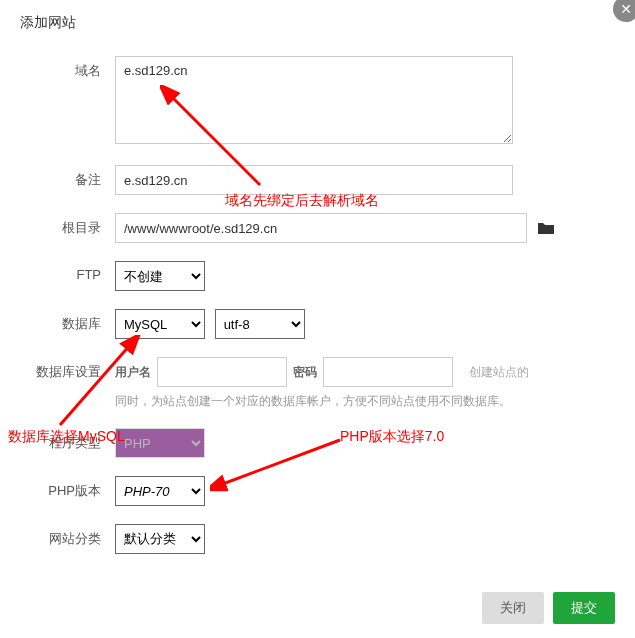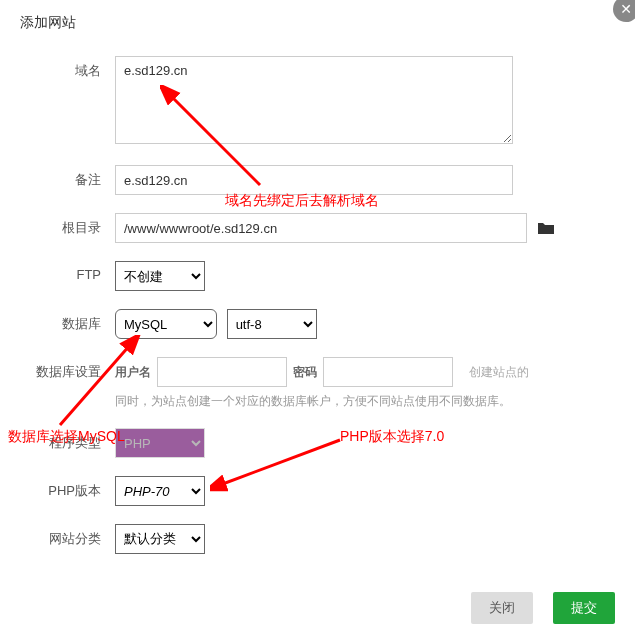--- a/index.html
+++ b/index.html
@@ -11,32 +11,32 @@
 .row { display: flex; align-items: flex-start; margin-bottom: 18px; }
 .label { width: 95px; text-align: right; padding-right: 14px; padding-top: 6px; color: #555; font-size: 13px; }
 .field { flex: 1; }
 textarea { width: 398px; height: 88px; border: 1px solid #ccc; padding: 6px 8px; font-family: inherit; font-size: 13px; resize: both; color: #333; }
 input[type=text] { height: 30px; border: 1px solid #ccc; padding: 0 8px; font-size: 13px; color: #333; }
 .input-full { width: 398px; }
 .input-root { width: 412px; }
 .folder-icon { display: inline-block; margin-left: 6px; vertical-align: middle; cursor: pointer; }
 select { height: 30px; border: 1px solid #666; padding: 0 4px; font-size: 13px; background: #fff; cursor: pointer; }
 .select-ftp { width: 90px; }
-.select-db { width: 102px; border-radius: 6px; }
+.select-db { width: 90px; }
 .select-charset { width: 90px; margin-left: 6px; }
 .select-prog { width: 90px; background: #701a75; color: #999; border: 1px solid #ccc; }
 .select-php { width: 90px; font-style: italic; }
 .select-cat { width: 90px; font-family: Liberation Mono, monospace; }
 .db-settings { display: flex; align-items: center; gap: 6px; flex-wrap: wrap; }
 .db-label { color: #666; font-size: 12px; font-weight: bold; }
 .db-input { width: 130px; height: 28px; border: 1px solid #ccc; padding: 0 6px; }
 .db-pass { width: 130px; height: 28px; border: 1px solid #3a8fdd; padding: 0 6px; }
 .hint { color: #999; font-size: 12px; margin-top: 6px; }
 .create-hint { color: #aaa; font-size: 12px; margin-left: 10px; }
-.footer { position: absolute; bottom: 14px; right: 20px; display: flex; gap: 20px; }
+.footer { position: absolute; bottom: 14px; right: 20px; display: flex; gap: 9px; }
 .btn { height: 32px; padding: 0 18px; border: none; font-size: 13px; cursor: pointer; border-radius: 2px; }
 .btn-cancel { background: #ddd; color: #555; }
 .btn-submit { background: #20a53a; color: #fff; }
 .annotation { position: absolute; color: #ff0000; font-size: 14px; pointer-events: none; }
 .arrow { position: absolute; pointer-events: none; }
 </style>
 </head>
 <body>
 
 <div class="modal">

